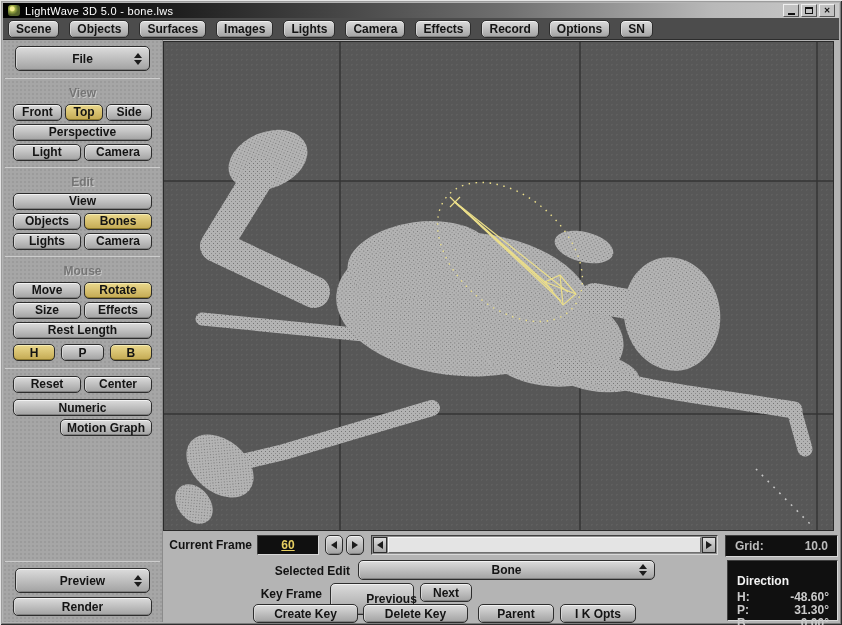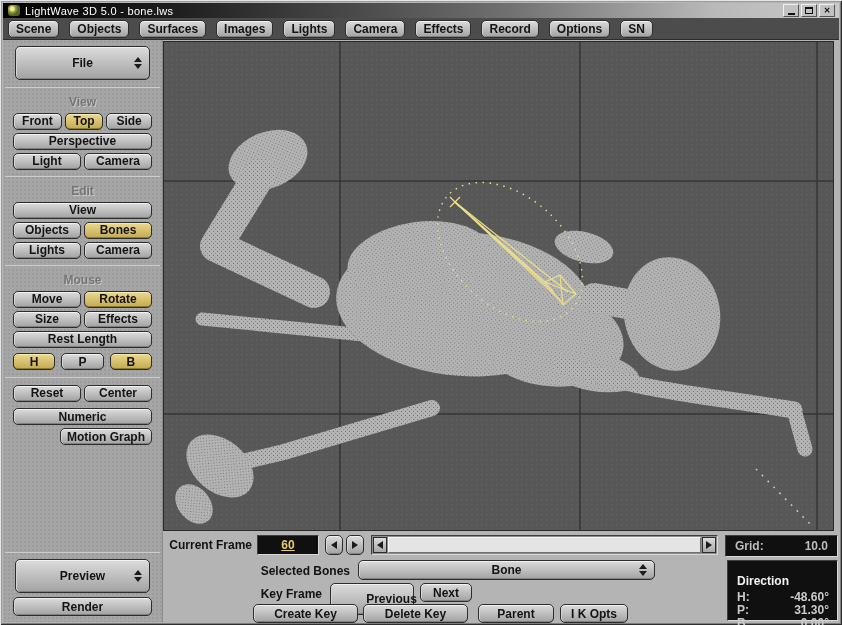--- a/index.html
+++ b/index.html
@@ -55,21 +55,21 @@
     background-image:radial-gradient(#9b9b9b 1px, transparent 1px);background-size:4px 4px;
     display:flex;flex-direction:column;padding:4px 0 4px 0;
     border-right:1px solid #8b8b8b;
   }
   .sb-row{display:flex;gap:3px;margin:1.5px 10px;}
   .sb-row .btn{height:17px;flex:1;}
   .sb-title{font-weight:bold;font-size:12px;color:#757575;text-align:center;margin:3px 0 2px 0;
     text-shadow:1px 1px 0 #c9c9c9;}
   .sb-div{height:1px;background:#787878;border-bottom:1px solid #cdcdcd;margin:5px 2px 4px 2px;}
   .sb-spacer{flex:1;}
-  .sb-popup{height:34px;margin:2px 12px;justify-content:center;}
+  .sb-popup{height:25px;margin:2px 12px;justify-content:center;}
   
   .viewport{
     position:absolute;left:163px;top:41px;width:671px;height:490px;
     background-color:#575757;
     background-image:radial-gradient(#5f5f5f 1px, transparent 1px);background-size:5px 5px;
     border:1px solid #2a2a2a;
   }
   .viewport svg{display:block;width:100%;height:100%;}
   
   .abs{position:absolute;}
@@ -281,37 +281,37 @@
     <span class="sl-thumb"></span>
     <span class="sl-arrow">
         <i class="tr"></i>
       </span>
   </div>
   <div class="abs darkbox gridpanel" style="left:725px;top:535px;width:113px;height:22px;">
     <span>Grid:</span>
     <span>10.0</span>
   </div>
 
-  <div class="abs lbl" style="left:255px;top:561px;width:95px;text-align:right;">Selected Bones</div>
+  <div class="abs lbl" style="left:255px;top:561px;width:95px;text-align:right;">Selected Edit</div>
   <div class="btn popup abs" style="left:358px;top:560px;width:297px;height:20px;">
     <span class="plabel">Bone</span>
     <span class="spin">
         <i class="tu"></i>
         <i class="td"></i>
       </span>
   </div>
 
   <div class="abs lbl" style="left:230px;top:584px;width:92px;text-align:right;">Key Frame</div>
   <button class="btn abs" style="left:330px;top:583px;width:84px;height:32px;padding-left:45px;">Previous</button>
   <button class="btn abs" style="left:420px;top:583px;width:52px;height:19px;">Next</button>
 
   <button class="btn abs" style="left:253px;top:604px;width:105px;height:19px;">Create Key</button>
   <button class="btn abs" style="left:363px;top:604px;width:105px;height:19px;">Delete Key</button>
   <button class="btn abs" style="left:478px;top:604px;width:76px;height:19px;">Parent</button>
-  <button class="btn abs" style="left:560px;top:604px;width:68px;height:19px;">I K Opts</button>
+  <button class="btn abs" style="left:560px;top:604px;width:76px;height:19px;">I K Opts</button>
 
   <div class="abs darkbox dirpanel" style="left:727px;top:560px;width:111px;height:61px;">
     <div class="dir-title">Direction</div>
     <div class="dir-row">
       <span>H:</span>
       <span>-48.60°</span>
     </div>
     <div class="dir-row">
       <span>P:</span>
       <span>31.30°</span>

